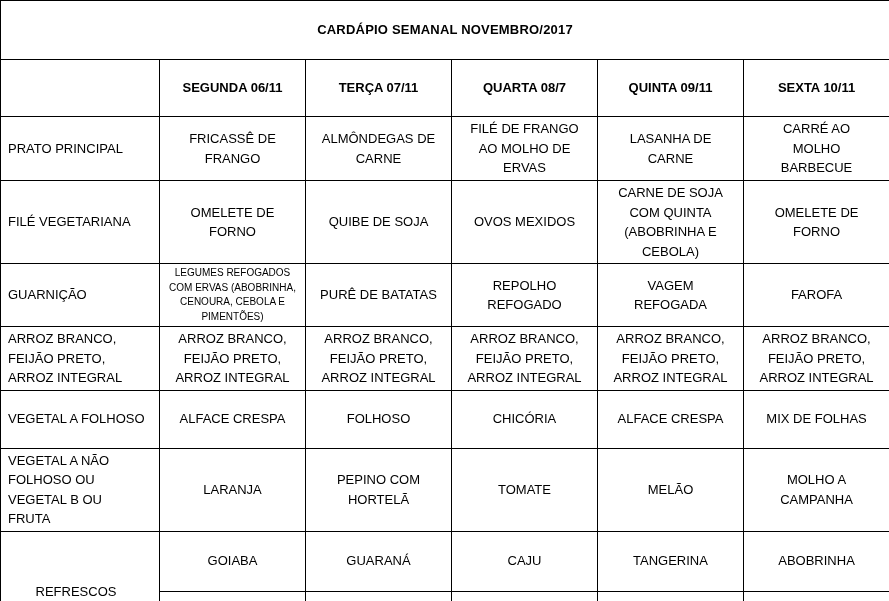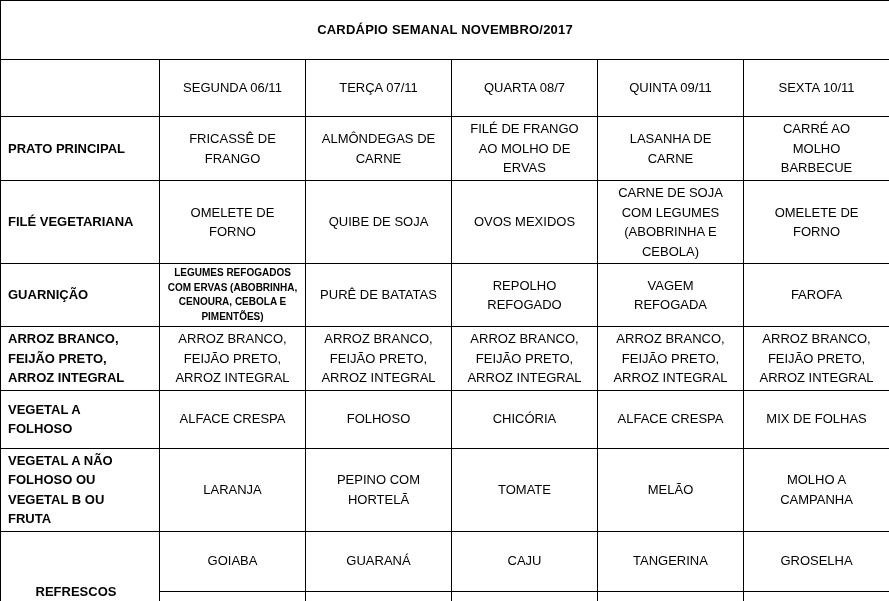--- a/index.html
+++ b/index.html
@@ -26,39 +26,38 @@
     line-height: 1.5;
     box-sizing: border-box;
     word-wrap: break-word;
   }
   .title-cell {
     font-weight: bold;
     font-size: 14px;
     letter-spacing: 0.2px;
   }
   .day-header {
-    font-weight: normal;
+    font-weight: bold;
     font-size: 13px;
   }
   .row-label {
-    font-weight: bold;
+    font-weight: normal;
     text-align: left !important;
     font-size: 13.5px;
     line-height: 1.45;
     padding-left: 7px !important;
   }
   .row-label.centered {
     text-align: center !important;
     padding-left: 6px !important;
   }
   .small-text {
     font-size: 10px !important;
     line-height: 1.45 !important;
     padding: 2px 3px !important;
-    font-weight: bold;
   }
 </style>
 </head>
 <body>
 
 <div class="page">
   <table class="menu">
     <colgroup>
       <col style="width:159px">
       <col style="width:146px">
@@ -89,21 +88,21 @@
       <td>FILÉ DE FRANGO AO MOLHO DE ERVAS</td>
       <td>LASANHA DE CARNE</td>
       <td>CARRÉ AO MOLHO BARBECUE</td>
     </tr>
 
     <tr style="height:60px">
       <td class="row-label">FILÉ VEGETARIANA</td>
       <td>OMELETE DE FORNO</td>
       <td>QUIBE DE SOJA</td>
       <td>OVOS MEXIDOS</td>
-      <td>CARNE DE SOJA COM LEGUMES (ABOBRINHA E CEBOLA)</td>
+      <td>CARNE DE SOJA COM QUINTA (ABOBRINHA E CEBOLA)</td>
       <td>OMELETE DE FORNO</td>
     </tr>
 
     <tr style="height:58px">
       <td class="row-label">GUARNIÇÃO</td>
       <td class="small-text">LEGUMES REFOGADOS COM ERVAS (ABOBRINHA, CENOURA, CEBOLA E PIMENTÕES)</td>
       <td>PURÊ DE BATATAS</td>
       <td>REPOLHO REFOGADO</td>
       <td>VAGEM REFOGADA</td>
       <td>FAROFA</td>
@@ -135,21 +134,21 @@
       <td>MELÃO</td>
       <td>MOLHO A CAMPANHA</td>
     </tr>
 
     <tr style="height:60px">
       <td rowspan="2" class="row-label centered">REFRESCOS</td>
       <td>GOIABA</td>
       <td>GUARANÁ</td>
       <td>CAJU</td>
       <td>TANGERINA</td>
-      <td>GROSELHA</td>
+      <td>ABOBRINHA</td>
     </tr>
 
     <tr style="height:61px">
       <td>TANGERINA</td>
       <td>MANGA</td>
       <td>LARANJA</td>
       <td>GOIABA</td>
       <td>CAJU</td>
     </tr>
   </tbody>

